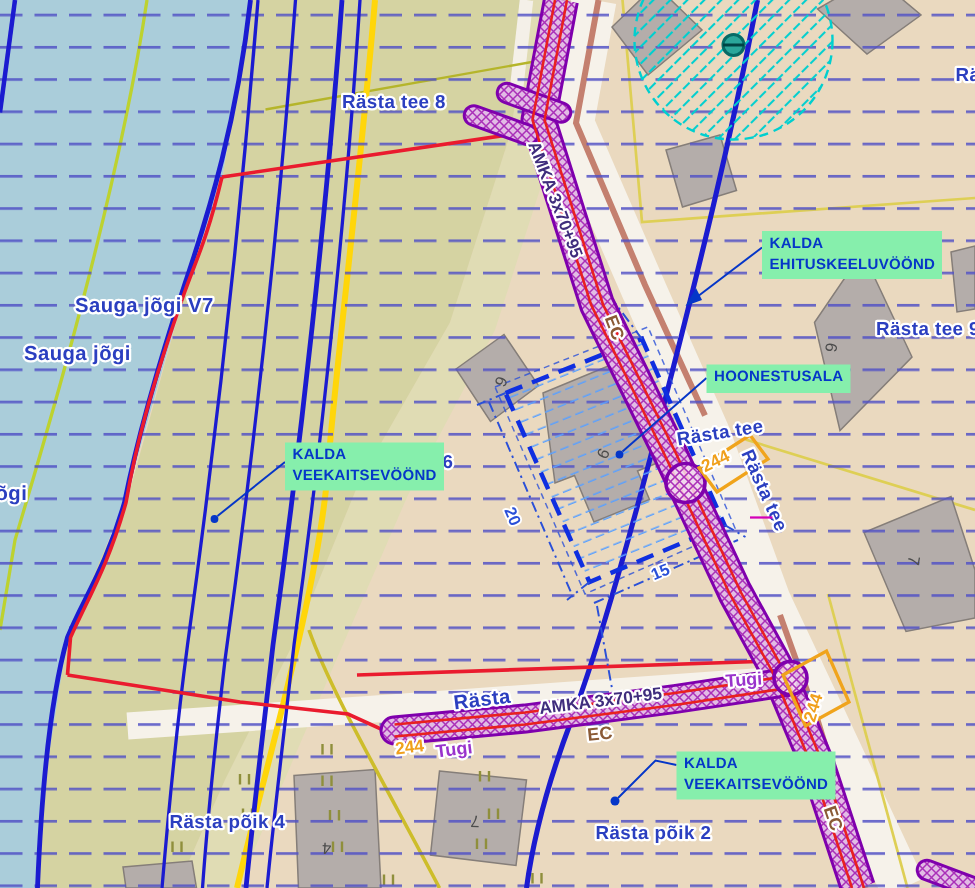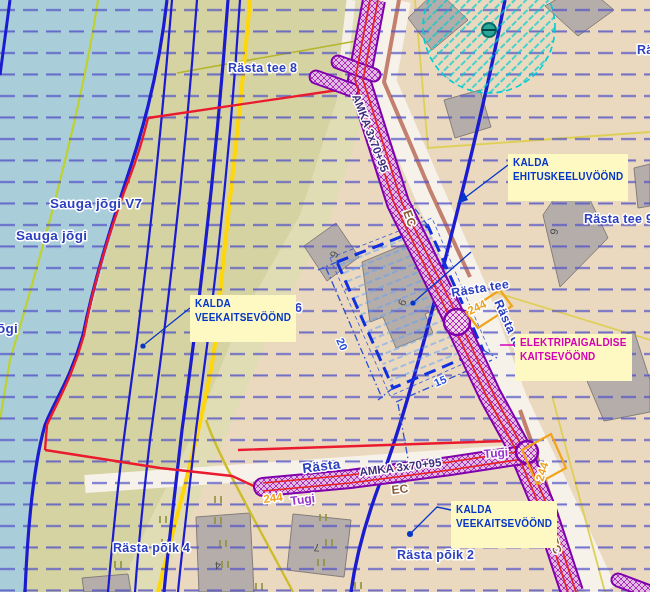--- a/index.html
+++ b/index.html
@@ -1,19 +1,19 @@
 <!DOCTYPE html>
 <html><head>
 <meta charset="utf-8">
 <style>
   html,body{margin:0;padding:0;background:#888;}
   #stage{position:relative;width:650px;height:592px;overflow:hidden;background:#ead9bf;
          font-family:"Liberation Sans",sans-serif;}
   #stage svg{position:absolute;left:0;top:0;}
-  .callout{position:absolute;background:#fef9c3;padding:2px 5px 18px 5px;
+  .callout{position:absolute;background:#86efac;padding:2px 5px 3px 5px;
            font:bold 10px "Liberation Sans",sans-serif;line-height:1.35;
            white-space:nowrap;letter-spacing:.2px;}
   .callout.blue{color:#0536c8;}
   .callout.magenta{color:#d400b8;}
   
   text{font-family:"Liberation Sans",sans-serif;}
   .street{font-size:12.5px;font-weight:700;fill:#2b3fc0;stroke:#ffffff;stroke-width:3px;
           paint-order:stroke;stroke-linejoin:round;letter-spacing:.3px;}
   .street.big{font-size:13.5px;}
   .amka{font-size:11.5px;font-weight:700;fill:#3f2d7d;stroke:#ffffff;stroke-width:3px;
@@ -198,22 +198,21 @@
 </svg>
 
 <div class="callout blue" style="left:190px;top:295px;">
   <div>KALDA</div>
   <div>VEEKAITSEVÖÖND</div>
 </div>
 <div class="callout blue" style="left:508px;top:154px;">
   <div>KALDA</div>
   <div>EHITUSKEELUVÖÖND</div>
 </div>
-<div class="callout magenta" style="left:515px;top:334px;">
-  <div>ELEKTRIPAIGALDISE</div>
-  <div>KAITSEVÖÖND</div>
+<div class="callout blue" style="left:471px;top:243px;">
+  <div>HOONESTUSALA</div>
 </div>
 <div class="callout blue" style="left:451px;top:501px;">
   <div>KALDA</div>
   <div>VEEKAITSEVÖÖND</div>
 </div>
 
 </div>
 
 </body></html>

